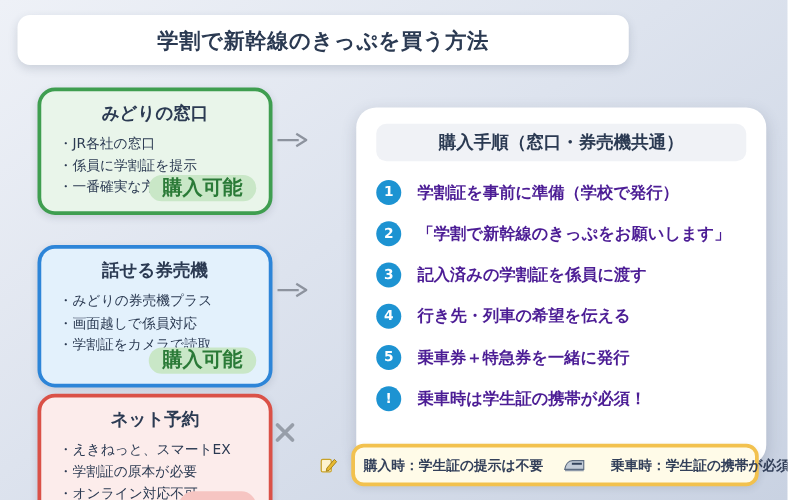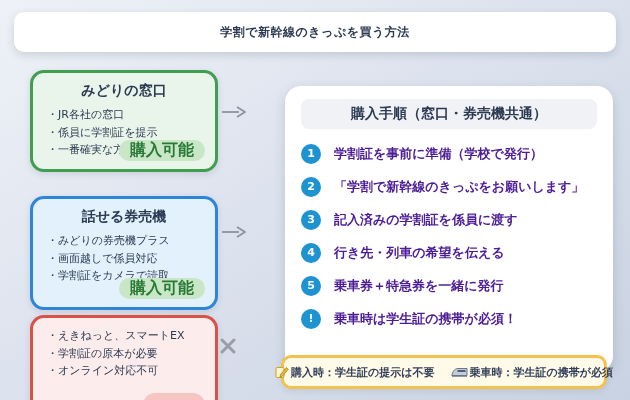--- a/index.html
+++ b/index.html
@@ -7,25 +7,25 @@
     width:630px;height:400px;overflow:hidden;
     font-family:"DejaVu Sans","Liberation Sans",sans-serif;
   }
   .stage{
     position:relative;width:630px;height:400px;
     background:linear-gradient(145deg,#eef1f7 0%,#dde3ee 45%,#c9d2e2 100%);
     overflow:hidden;
   }
   
   .title-bar{
-    position:absolute;left:14px;top:12px;width:602px;height:40px;
+    position:absolute;left:14px;top:12px;width:489px;height:40px;
     background:#ffffff;border-radius:10px;
     box-shadow:0 3px 8px rgba(58,70,96,.18);
     display:flex;align-items:center;justify-content:center;
-    font-size:12px;font-weight:700;color:#2b3a52;letter-spacing:.5px;
+    font-size:17px;font-weight:700;color:#2b3a52;letter-spacing:.5px;
   }
   
   .card{
     position:absolute;left:30px;width:188px;box-sizing:border-box;
     border:3px solid;border-radius:14px;
     padding:9px 12px 8px;
     box-shadow:0 2px 6px rgba(58,70,96,.15);
   }
   .card-green{top:70px;height:102px;background:#e9f5ea;border-color:#3f9e50;}
   .card-blue {top:196px;height:114px;background:#e3f1fc;border-color:#2d85d8;}
@@ -79,21 +79,21 @@
   .step-text{font-size:13px;font-weight:700;color:#4c1d95;white-space:nowrap;}
   .step.warning .step-text{color:#4c1d95;}
   
   .note-bar{
     position:absolute;left:281px;top:355px;width:326px;height:34px;
     box-sizing:border-box;background:#fffbe8;
     border:3px solid #f2c14e;border-radius:10px;
     display:flex;align-items:center;justify-content:center;gap:16px;
     box-shadow:0 2px 6px rgba(58,70,96,.12);
   }
-  .note{display:flex;align-items:center;gap:2px;}
+  .note{display:flex;align-items:center;gap:21px;}
   .note-text{font-size:11px;font-weight:700;color:#33405a;white-space:nowrap;}
   .icon{display:inline-flex;align-items:center;justify-content:center;}
 </style>
 </head>
 <body>
 
 <div class="stage">
 
   <div class="title-bar">学割で新幹線のきっぷを買う方法</div>
 
@@ -111,20 +111,21 @@
     <h3>話せる券売機</h3>
     <ul>
       <li>みどりの券売機プラス</li>
       <li>画面越しで係員対応</li>
       <li>学割証をカメラで読取</li>
     </ul>
     <span class="badge">購入可能</span>
   </section>
 
   <section class="card card-red">
+    <h3>ネット予約</h3>
     <ul>
       <li>えきねっと、スマートEX</li>
       <li>学割証の原本が必要</li>
       <li>オンライン対応不可</li>
     </ul>
     <span class="badge-cut"></span>
   </section>
 
   <div class="arrow arrow-1">
     <svg width="26" height="16" viewBox="0 0 26 16">

